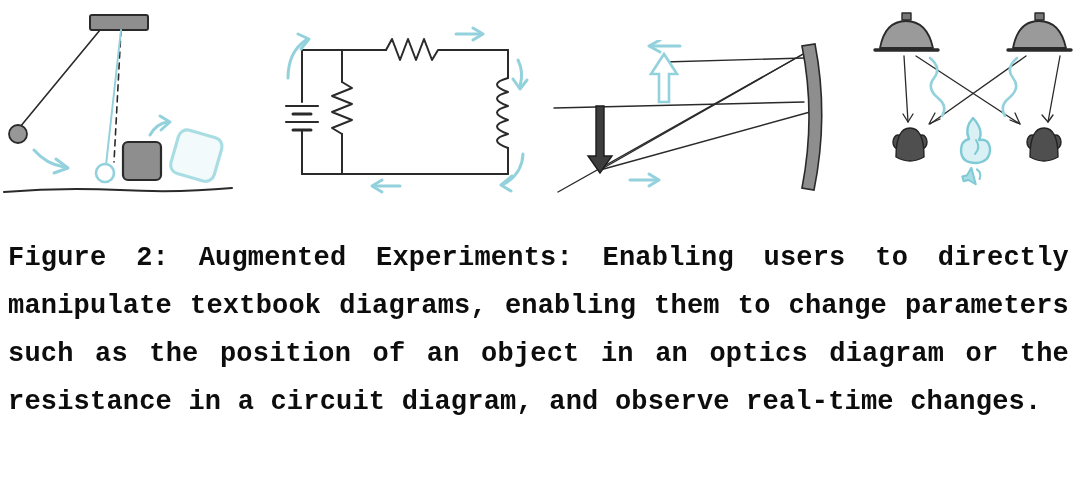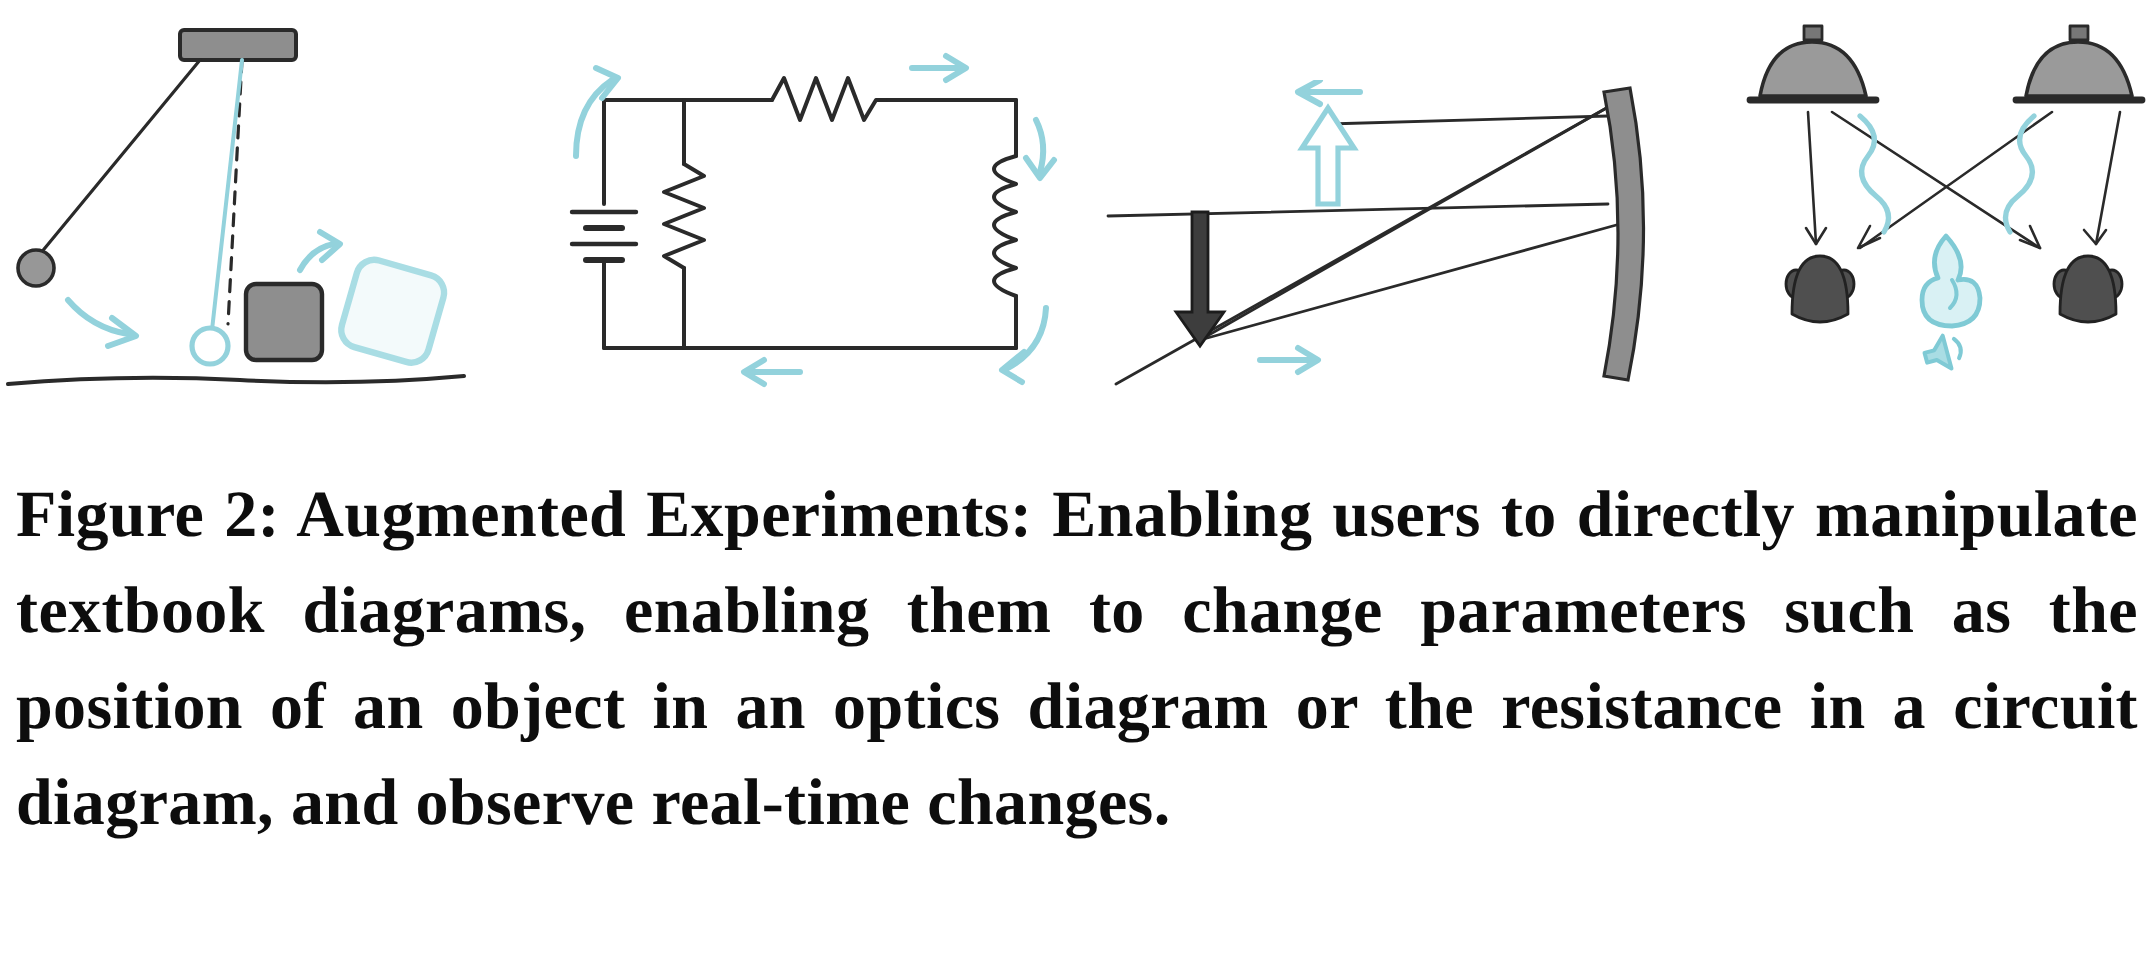--- a/index.html
+++ b/index.html
@@ -12,23 +12,23 @@
   }
   .sketch{position:absolute;}
   .sketch svg{display:block;}
   #sketch-pendulum{left:2px;top:4px;}
   #sketch-circuit{left:280px;top:26px;}
   #sketch-optics{left:552px;top:40px;}
   #sketch-speakers{left:872px;top:12px;}
   .caption{
     position:absolute;
     left:8px;top:234px;width:1061px;
-    font-family:Liberation Serif, serif;
+    font-family:Liberation Mono, monospace;
     font-weight:700;
-    font-size:33px;
+    font-size:27px;
     line-height:48px;
     color:#0d0d0d;
     text-align:justify;
     letter-spacing:0.2px;
   }
 </style>
 </head>
 <body>
 
 <div class="page">

